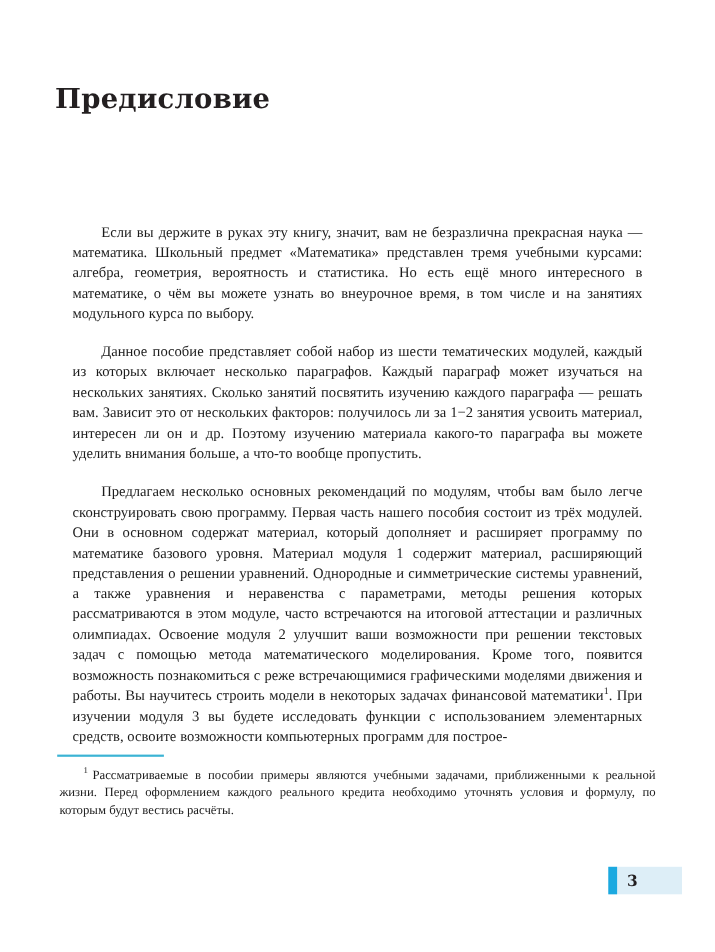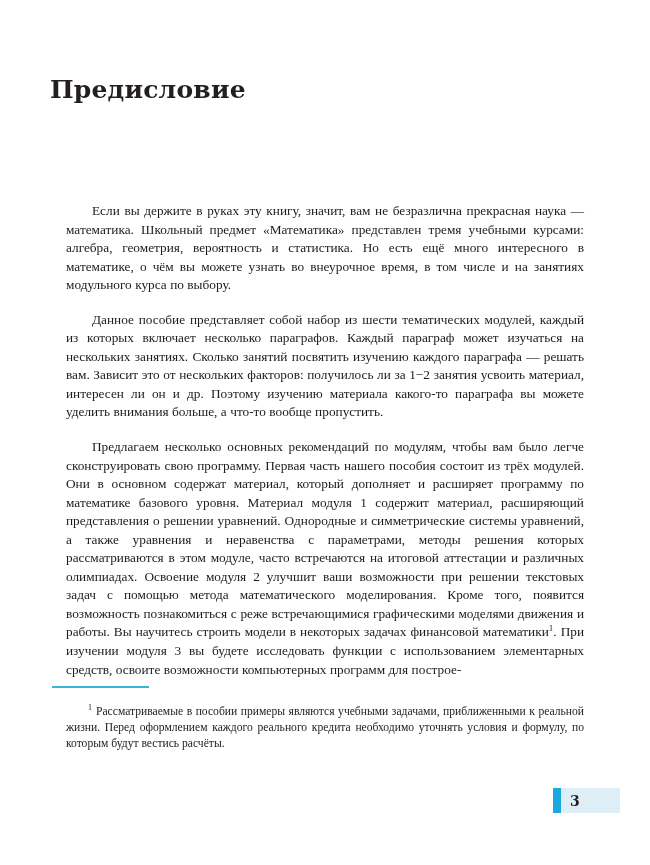--- a/index.html
+++ b/index.html
@@ -74,21 +74,21 @@
 
   .footnote-rule {
     width: 97px;
     height: 2px;
     background: #3bb3d4;
     margin: 0 0 9px 2px;
     border: 0;
   }
 
   .footnote-text {
-    margin: 16px;
+    margin: 4px;
     font-size: 11.6px;
     line-height: 16.2px;
     text-align: justify;
     text-indent: 22px;
     color: #1c1c1c;
   }
 
   .footnote-marker {
     font-size: 8px;
     vertical-align: super;

